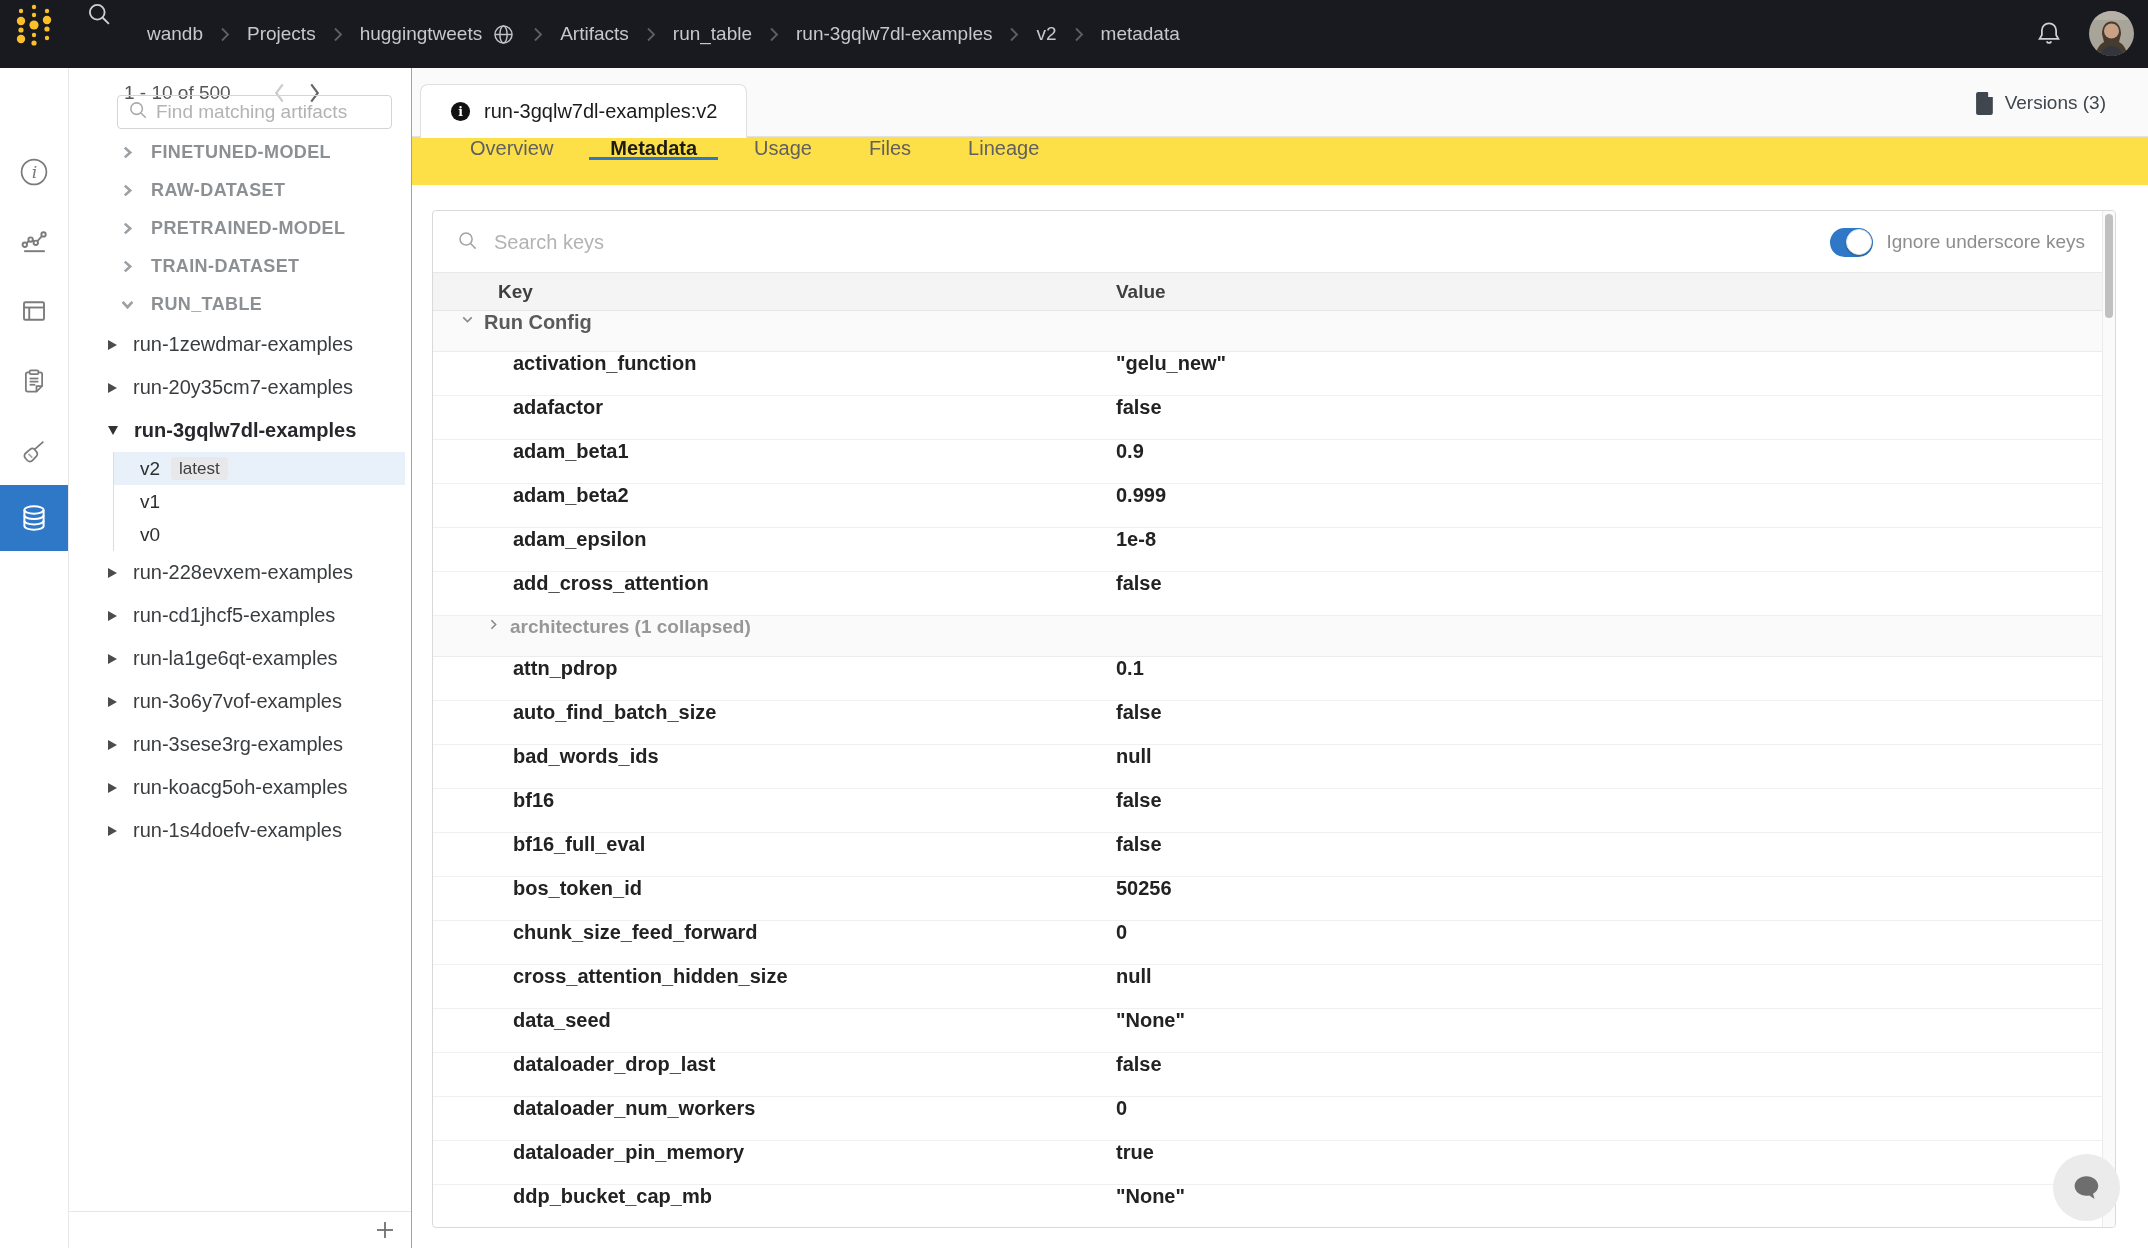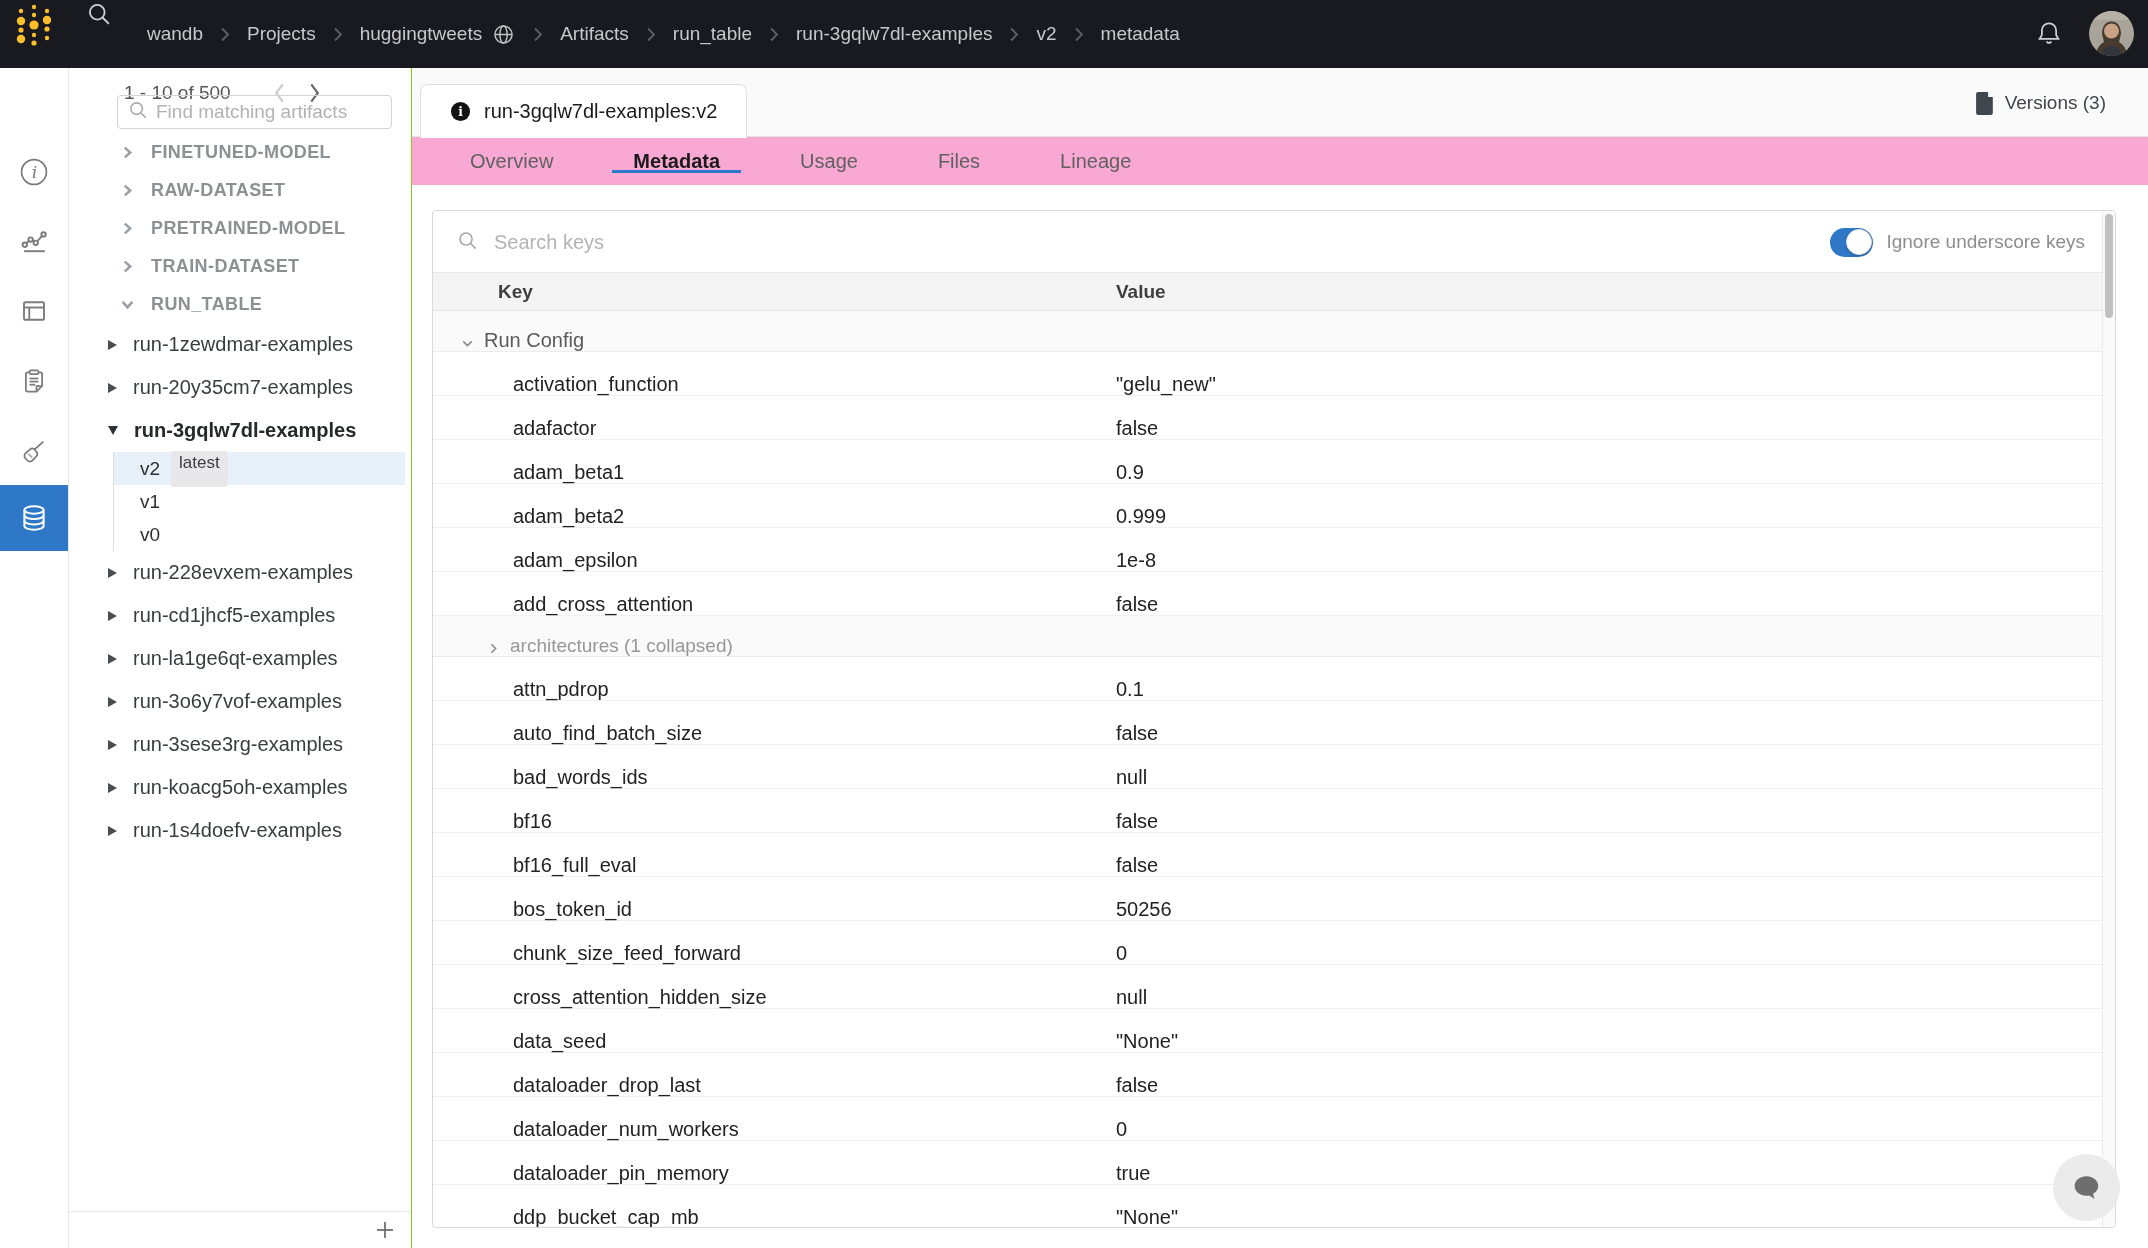--- a/index.html
+++ b/index.html
@@ -44,41 +44,41 @@
             font-size:20px;color:#3a3d40;cursor:pointer;}
   .tree-run.bold{font-weight:700;color:#26282b;}
   .tri-right{width:0;height:0;border-left:9px solid #4a4d50;border-top:5.5px solid transparent;
              border-bottom:5.5px solid transparent;margin-right:8px;}
   .tri-down{width:0;height:0;border-top:9px solid #303336;border-left:5.5px solid transparent;
             border-right:5.5px solid transparent;margin-right:8px;}
   .tree-version{height:33px;margin-left:44px;margin-right:6px;border-left:1px solid #dcdcdc;
                 padding-left:26px;display:flex;align-items:center;font-size:19px;color:#2f2f2f;
                 cursor:pointer;}
   .tree-version.selected{background:#e8f1fa;}
-  .badge{margin-left:11px;background:#e8e8ea;border-radius:3px;padding:2px 8px 14px;
+  .badge{margin-left:11px;background:#e8e8ea;border-radius:3px;padding:2px 8px 1px;
          font-size:17px;color:#3d3d3d;}
   .pagination{display:flex;align-items:center;margin:14px 0 0 55px;font-size:19px;color:#565656;}
   .pag-prev{margin-left:42px;color:#cbcbcb;display:flex;cursor:default;}
   .pag-next{margin-left:22px;color:#666;display:flex;cursor:pointer;}
   .sidebar-footer{position:absolute;bottom:0;left:0;right:0;height:36px;
                   border-top:1px solid #e6e6e6;}
   .plus{position:absolute;right:14px;top:6px;color:#6f6f6f;cursor:pointer;display:flex;}
 
   
   .main{position:absolute;left:412px;top:68px;right:0;bottom:0;background:#fff;}
   .tabstrip{position:absolute;top:0;left:0;right:0;height:69px;background:#fafafa;
             border-bottom:1px solid #e2e2e2;box-sizing:border-box;}
   .artifact-tab{position:absolute;left:8px;top:16px;height:53px;background:#fff;
             border:1px solid #e0e0e0;border-bottom:none;border-radius:8px 8px 0 0;
             display:flex;align-items:center;padding:0 29px;gap:13px;cursor:pointer;z-index:2;}
   .tab-title{font-size:20px;color:#1b1b1b;white-space:nowrap;}
   .versions-btn{position:absolute;right:42px;top:19px;height:32px;display:flex;gap:10px;
             align-items:center;font-size:19px;color:#40464d;cursor:pointer;}
   .tabs-row{position:absolute;top:69px;left:0;right:0;height:48px;display:flex;
-            align-items:center;padding-left:58px;gap:80px;background:#f9a8d4;}
+            align-items:flex-start;padding-left:58px;gap:57px;background:#fde047;}
   .tab-label{font-size:20px;color:#606060;display:flex;align-items:center;position:relative;
             cursor:pointer;white-space:nowrap;}
   .tab-label.active{color:#1b1b1b;font-weight:700;}
   .tab-label.active::after{content:"";position:absolute;left:-21px;right:-21px;bottom:0;
             height:3px;background:#2e78c7;}
 
   
   .panel{position:absolute;left:20px;top:142px;width:1684px;height:1018px;background:#fff;
          border:1px solid #d9d9d9;border-radius:4px;box-sizing:border-box;overflow:hidden;}
   .panel-search{height:62px;display:flex;align-items:center;padding-left:23px;gap:13px;
@@ -91,21 +91,21 @@
           display:inline-block;cursor:pointer;}
   .toggle-knob{position:absolute;right:1px;top:1.5px;width:26px;height:26px;background:#fff;
           border:1px solid #e3e3e3;border-radius:50%;box-sizing:border-box;
           box-shadow:0 1px 2px rgba(0,0,0,.25);}
   .toggle-label{font-size:19px;color:#8d8d8d;}
   .thead{height:38px;background:#f4f4f5;box-shadow:inset 0 -1px 0 #e6e6e6;display:flex;
          align-items:center;font-size:19px;font-weight:700;color:#3f3f3f;}
   .cell-key{width:683px;box-sizing:border-box;padding-left:80px;}
   .thead .cell-key{padding-left:65px;}
   .cell-value{flex:1;}
-  .row{display:flex;align-items:flex-end;}
+  .row{display:flex;align-items:flex-start;font-weight:bold;}
   .row.data{height:44px;box-shadow:inset 0 -1px 0 #f0f0f0;font-size:20px;color:#222;}
   .row.section{height:41px;background:#fafafa;box-shadow:inset 0 -1px 0 #ececec;
          padding-left:26px;gap:8px;font-size:20px;color:#5a5a5a;cursor:pointer;}
   .row.section .sec-chev{display:flex;color:#8a8a8a;}
   .row.section.indent1{padding-left:52px;color:#979797;font-size:19px;}
   .scroll-track{position:absolute;top:0;right:0;width:13px;bottom:0;background:#fafafa;
          border-left:1px solid #ebebeb;box-sizing:border-box;cursor:pointer;}
   .scroll-thumb{position:absolute;top:3px;left:2px;width:8px;height:104px;border-radius:5px;
          background:#c0c0c0;cursor:grab;}
 

